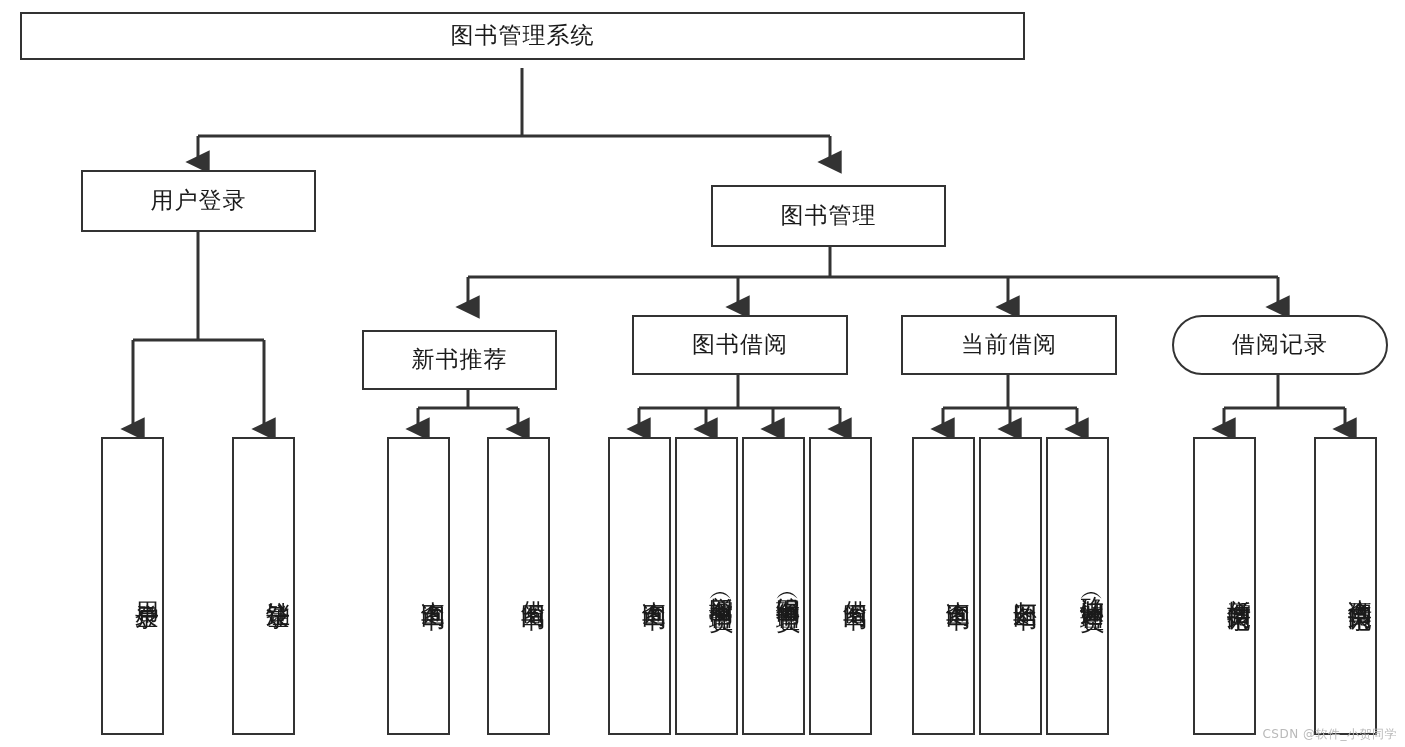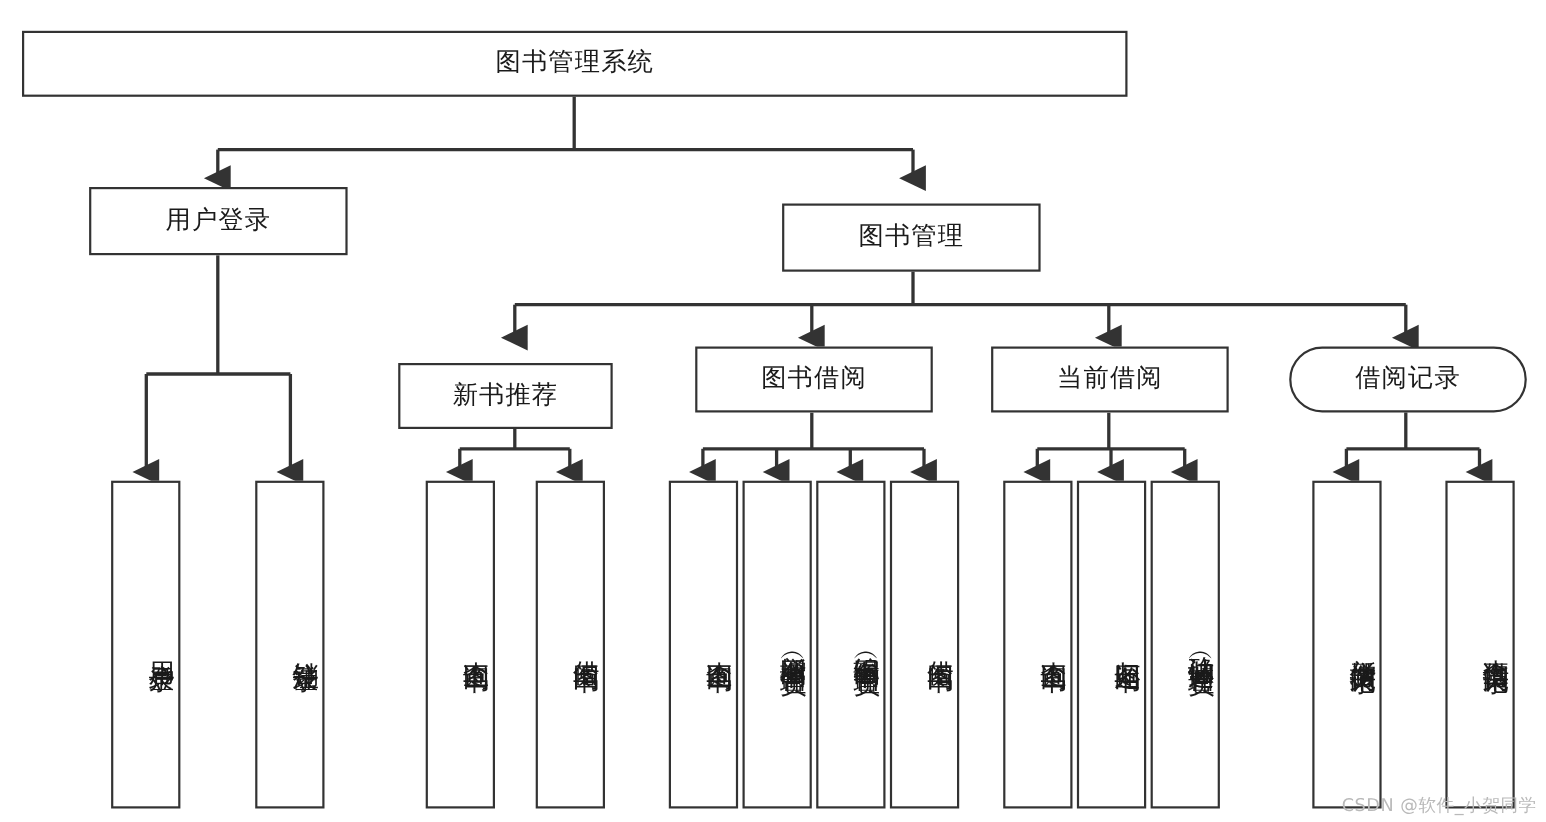--- a/index.html
+++ b/index.html
@@ -50,21 +50,21 @@
     align-items: flex-start;
     justify-content: center;
   }
   .node.vert.topalign {
     align-items: flex-start;
   }
   #watermark {
     position: absolute;
     right: 8px;
     bottom: 4px;
-    font-size: 16px;
+    font-size: 12px;
     color: #b9b9b9;
     white-space: nowrap;
     z-index: 3;
     letter-spacing: 0.5px;
   }
 </style>
 </head>
 <body>
 
 <div id="canvas">
@@ -115,21 +115,21 @@
       <path d="M1010,408 L1010,429" marker-end="url(#arrow)"></path>
       <path d="M1077,408 L1077,429" marker-end="url(#arrow)"></path>
 
       <path d="M1278,375 L1278,408"></path>
       <path d="M1224,408 L1345,408"></path>
       <path d="M1224,408 L1224,429" marker-end="url(#arrow)"></path>
       <path d="M1345,408 L1345,429" marker-end="url(#arrow)"></path>
     </g>
   </svg>
 
-  <div class="node horiz" style="left:20px; top:28px; width:1005px; height:60px;">图书管理系统</div>
+  <div class="node horiz" style="left:20px; top:12px; width:1005px; height:48px;">图书管理系统</div>
 
   <div class="node horiz" style="left:81px; top:170px; width:235px; height:62px;">用户登录</div>
   <div class="node horiz" style="left:711px; top:170px; width:235px; height:62px;margin-top:15px;">图书管理</div>
 
   <div class="node horiz" style="left:362px; top:330px; width:195px; height:60px;">新书推荐</div>
   <div class="node horiz" style="left:632px; top:315px; width:216px; height:60px;">图书借阅</div>
   <div class="node horiz" style="left:901px; top:315px; width:216px; height:60px;">当前借阅</div>
   <div class="node horiz" style="left:1172px; top:315px; width:216px; height:60px;border-radius:30px;">借阅记录</div>
 
   <div class="node vert" style="left:101px; top:437px; width:63px; height:298px;">用户登录</div>

